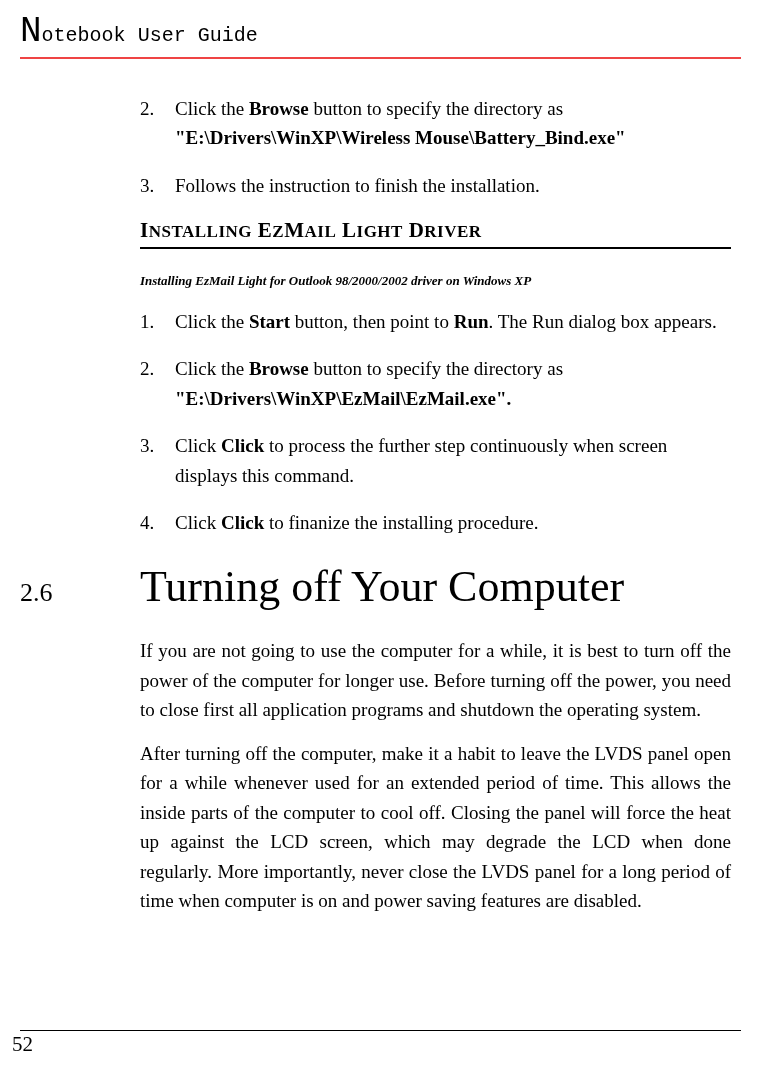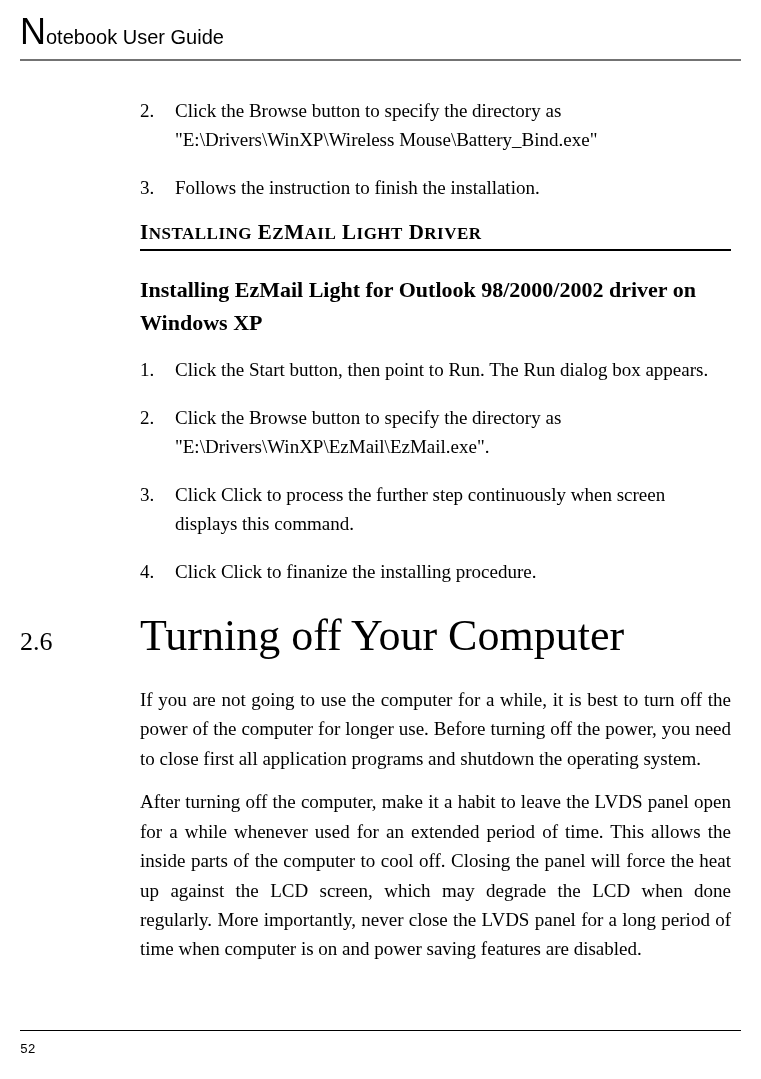--- a/index.html
+++ b/index.html
@@ -15,24 +15,24 @@
       color: #000;
       position: relative;
       padding: 0;
     }
     .page {
       padding: 18px 20px 20px 20px;
       height: 100%;
       position: relative;
     }
     .header-title {
-      font-family: Liberation Sans, sans-serif;
+      font-family: Liberation Mono, monospace;
       font-size: 20px;
       padding-bottom: 10px;
-      border-bottom: 2px solid #737373;
+      border-bottom: 2px solid #ef4444;
       margin-bottom: 35px;
     }
     .header-title .dropcap {
       font-size: 36px;
       font-weight: normal;
       line-height: 0.8;
     }
     .content {
       margin-left: 120px;
       margin-right: 10px;
@@ -55,22 +55,23 @@
       font-size: 21px;
       font-weight: bold;
       font-variant: small-caps;
       letter-spacing: 0.5px;
       border-bottom: 2px solid #000;
       padding-bottom: 4px;
       margin-bottom: 22px;
       margin-top: 16px;
     }
     .sub-heading {
+      font-style: italic;
       font-weight: bold;
-      font-size: 22px;
+      font-size: 13px;
       line-height: 1.5;
       margin-bottom: 16px;
     }
     .chapter-row {
       display: flex;
       align-items: baseline;
       margin-left: -120px;
       margin-top: 24px;
       margin-bottom: 24px;
     }
@@ -90,27 +91,26 @@
     }
     .footer-line {
       position: absolute;
       left: 20px;
       right: 20px;
       bottom: 48px;
       border-top: 1.5px solid #000;
     }
     .page-num {
       position: absolute;
-      left: 20px;
+      left: 12px;
       bottom: 22px;
-      font-size: 13px;
-      font-family: Liberation Mono, monospace;
+      font-size: 21px;
     }
     strong {
-      font-weight: normal;
+      font-weight: bold;
     }
   </style>
 </head>
 <body>
 
 <div class="page">
   <div class="header-title">
     <span class="dropcap">N</span><span>otebook User Guide</span>
   </div>
 

